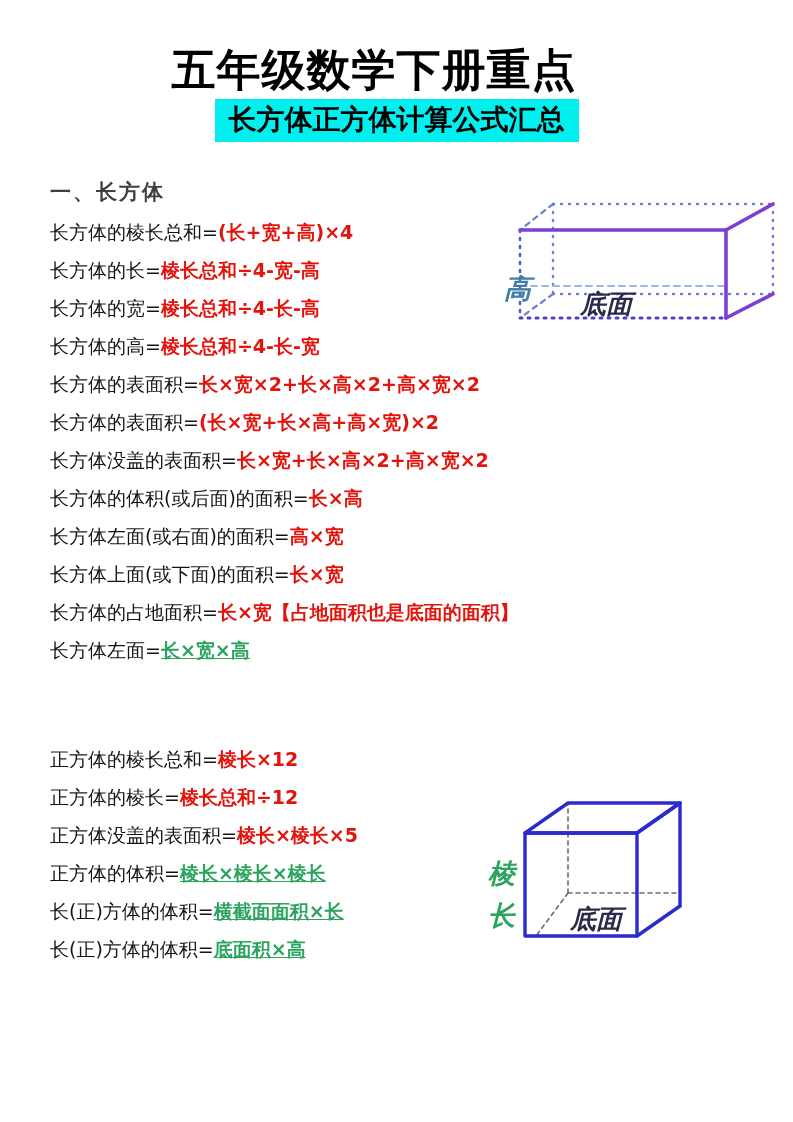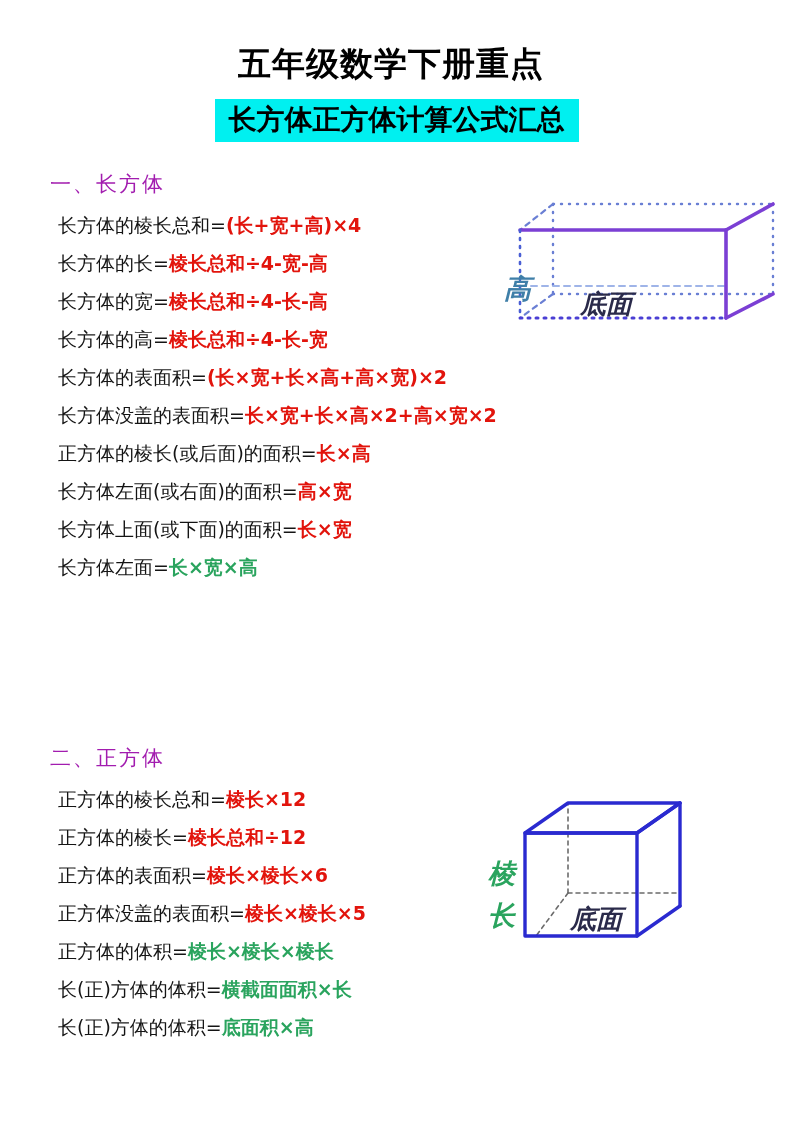--- a/index.html
+++ b/index.html
@@ -19,25 +19,25 @@
     position: relative;
     width: 793px;
     height: 1122px;
     background: #fff;
   }
 
   
   .doc-title {
     position: absolute;
     top: 46px;
-    left: 17px;
+    left: 0;
     width: 748px;
     text-align: center;
     font-family: "DejaVu Serif", "Liberation Serif", serif;
-    font-size: 33px;
+    font-size: 44px;
     font-weight: bold;
     color: #000000;
     letter-spacing: 1px;
     line-height: 1.1;
   }
 
   .banner-wrap {
     position: absolute;
     top: 99px;
     left: 0;
@@ -60,48 +60,48 @@
   .section {
     position: absolute;
     left: 50px;
     width: 720px;
   }
   #section-cuboid { top: 166px; }
   #section-cube   { top: 740px; }
 
   .section-heading {
     font-size: 21px;
-    font-weight: normal;
-    color: #a21caf;
-    margin: 4px 0 7px 0;
+    font-weight: bold;
+    color: #404040;
+    margin: 12px 0 7px 0;
     letter-spacing: 2px;
     font-family: "DejaVu Sans", "Liberation Sans", sans-serif;
   }
 
   .formula-list {
     list-style: none;
-    margin: 8px;
+    margin: 0;
     padding: 0;
   }
   .formula {
     font-size: 19px;
     line-height: 38px;
     white-space: nowrap;
     color: #111111;
     font-family: "DejaVu Sans", "Liberation Sans", sans-serif;
   }
   .lhs {
     color: #141414;
     font-weight: normal;
   }
   .rhs {
     font-weight: bold;
   }
   .rhs.red   { color: #e2140c; }
-  .rhs.green { color: #2aa45e; }
+  .rhs.green { color: #2aa45e; text-decoration: underline; }
 
   
   .diagram {
     position: absolute;
   }
   #cuboid-diagram {
     left: 498px;
     top: 186px;
     width: 285px;
     height: 145px;
@@ -140,51 +140,53 @@
       <li class="formula">
         <span class="lhs">长方体的长=</span><span class="rhs red">棱长总和÷4-宽-高</span>
       </li>
       <li class="formula">
         <span class="lhs">长方体的宽=</span><span class="rhs red">棱长总和÷4-长-高</span>
       </li>
       <li class="formula">
         <span class="lhs">长方体的高=</span><span class="rhs red">棱长总和÷4-长-宽</span>
       </li>
       <li class="formula">
+        <span class="lhs">长方体的表面积=</span><span class="rhs red">长×宽×2+长×高×2+高×宽×2</span>
+      </li>
+      <li class="formula">
         <span class="lhs">长方体的表面积=</span><span class="rhs red">(长×宽+长×高+高×宽)×2</span>
       </li>
       <li class="formula">
         <span class="lhs">长方体没盖的表面积=</span><span class="rhs red">长×宽+长×高×2+高×宽×2</span>
       </li>
       <li class="formula">
-        <span class="lhs">正方体的棱长(或后面)的面积=</span><span class="rhs red">长×高</span>
+        <span class="lhs">长方体的体积(或后面)的面积=</span><span class="rhs red">长×高</span>
       </li>
       <li class="formula">
         <span class="lhs">长方体左面(或右面)的面积=</span><span class="rhs red">高×宽</span>
       </li>
       <li class="formula">
         <span class="lhs">长方体上面(或下面)的面积=</span><span class="rhs red">长×宽</span>
       </li>
       <li class="formula">
+        <span class="lhs">长方体的占地面积=</span><span class="rhs red">长×宽【占地面积也是底面的面积】</span>
+      </li>
+      <li class="formula">
         <span class="lhs">长方体左面=</span><span class="rhs green">长×宽×高</span>
       </li>
     </ul>
   </div>
 
   <div class="section" id="section-cube">
-    <div class="section-heading">二、正方体</div>
     <ul class="formula-list">
       <li class="formula">
         <span class="lhs">正方体的棱长总和=</span><span class="rhs red">棱长×12</span>
       </li>
       <li class="formula">
         <span class="lhs">正方体的棱长=</span><span class="rhs red">棱长总和÷12</span>
-      </li>
-      <li class="formula">
-        <span class="lhs">正方体的表面积=</span><span class="rhs red">棱长×棱长×6</span>
       </li>
       <li class="formula">
         <span class="lhs">正方体没盖的表面积=</span><span class="rhs red">棱长×棱长×5</span>
       </li>
       <li class="formula">
         <span class="lhs">正方体的体积=</span><span class="rhs green">棱长×棱长×棱长</span>
       </li>
       <li class="formula">
         <span class="lhs">长(正)方体的体积=</span><span class="rhs green">横截面面积×长</span>
       </li>

